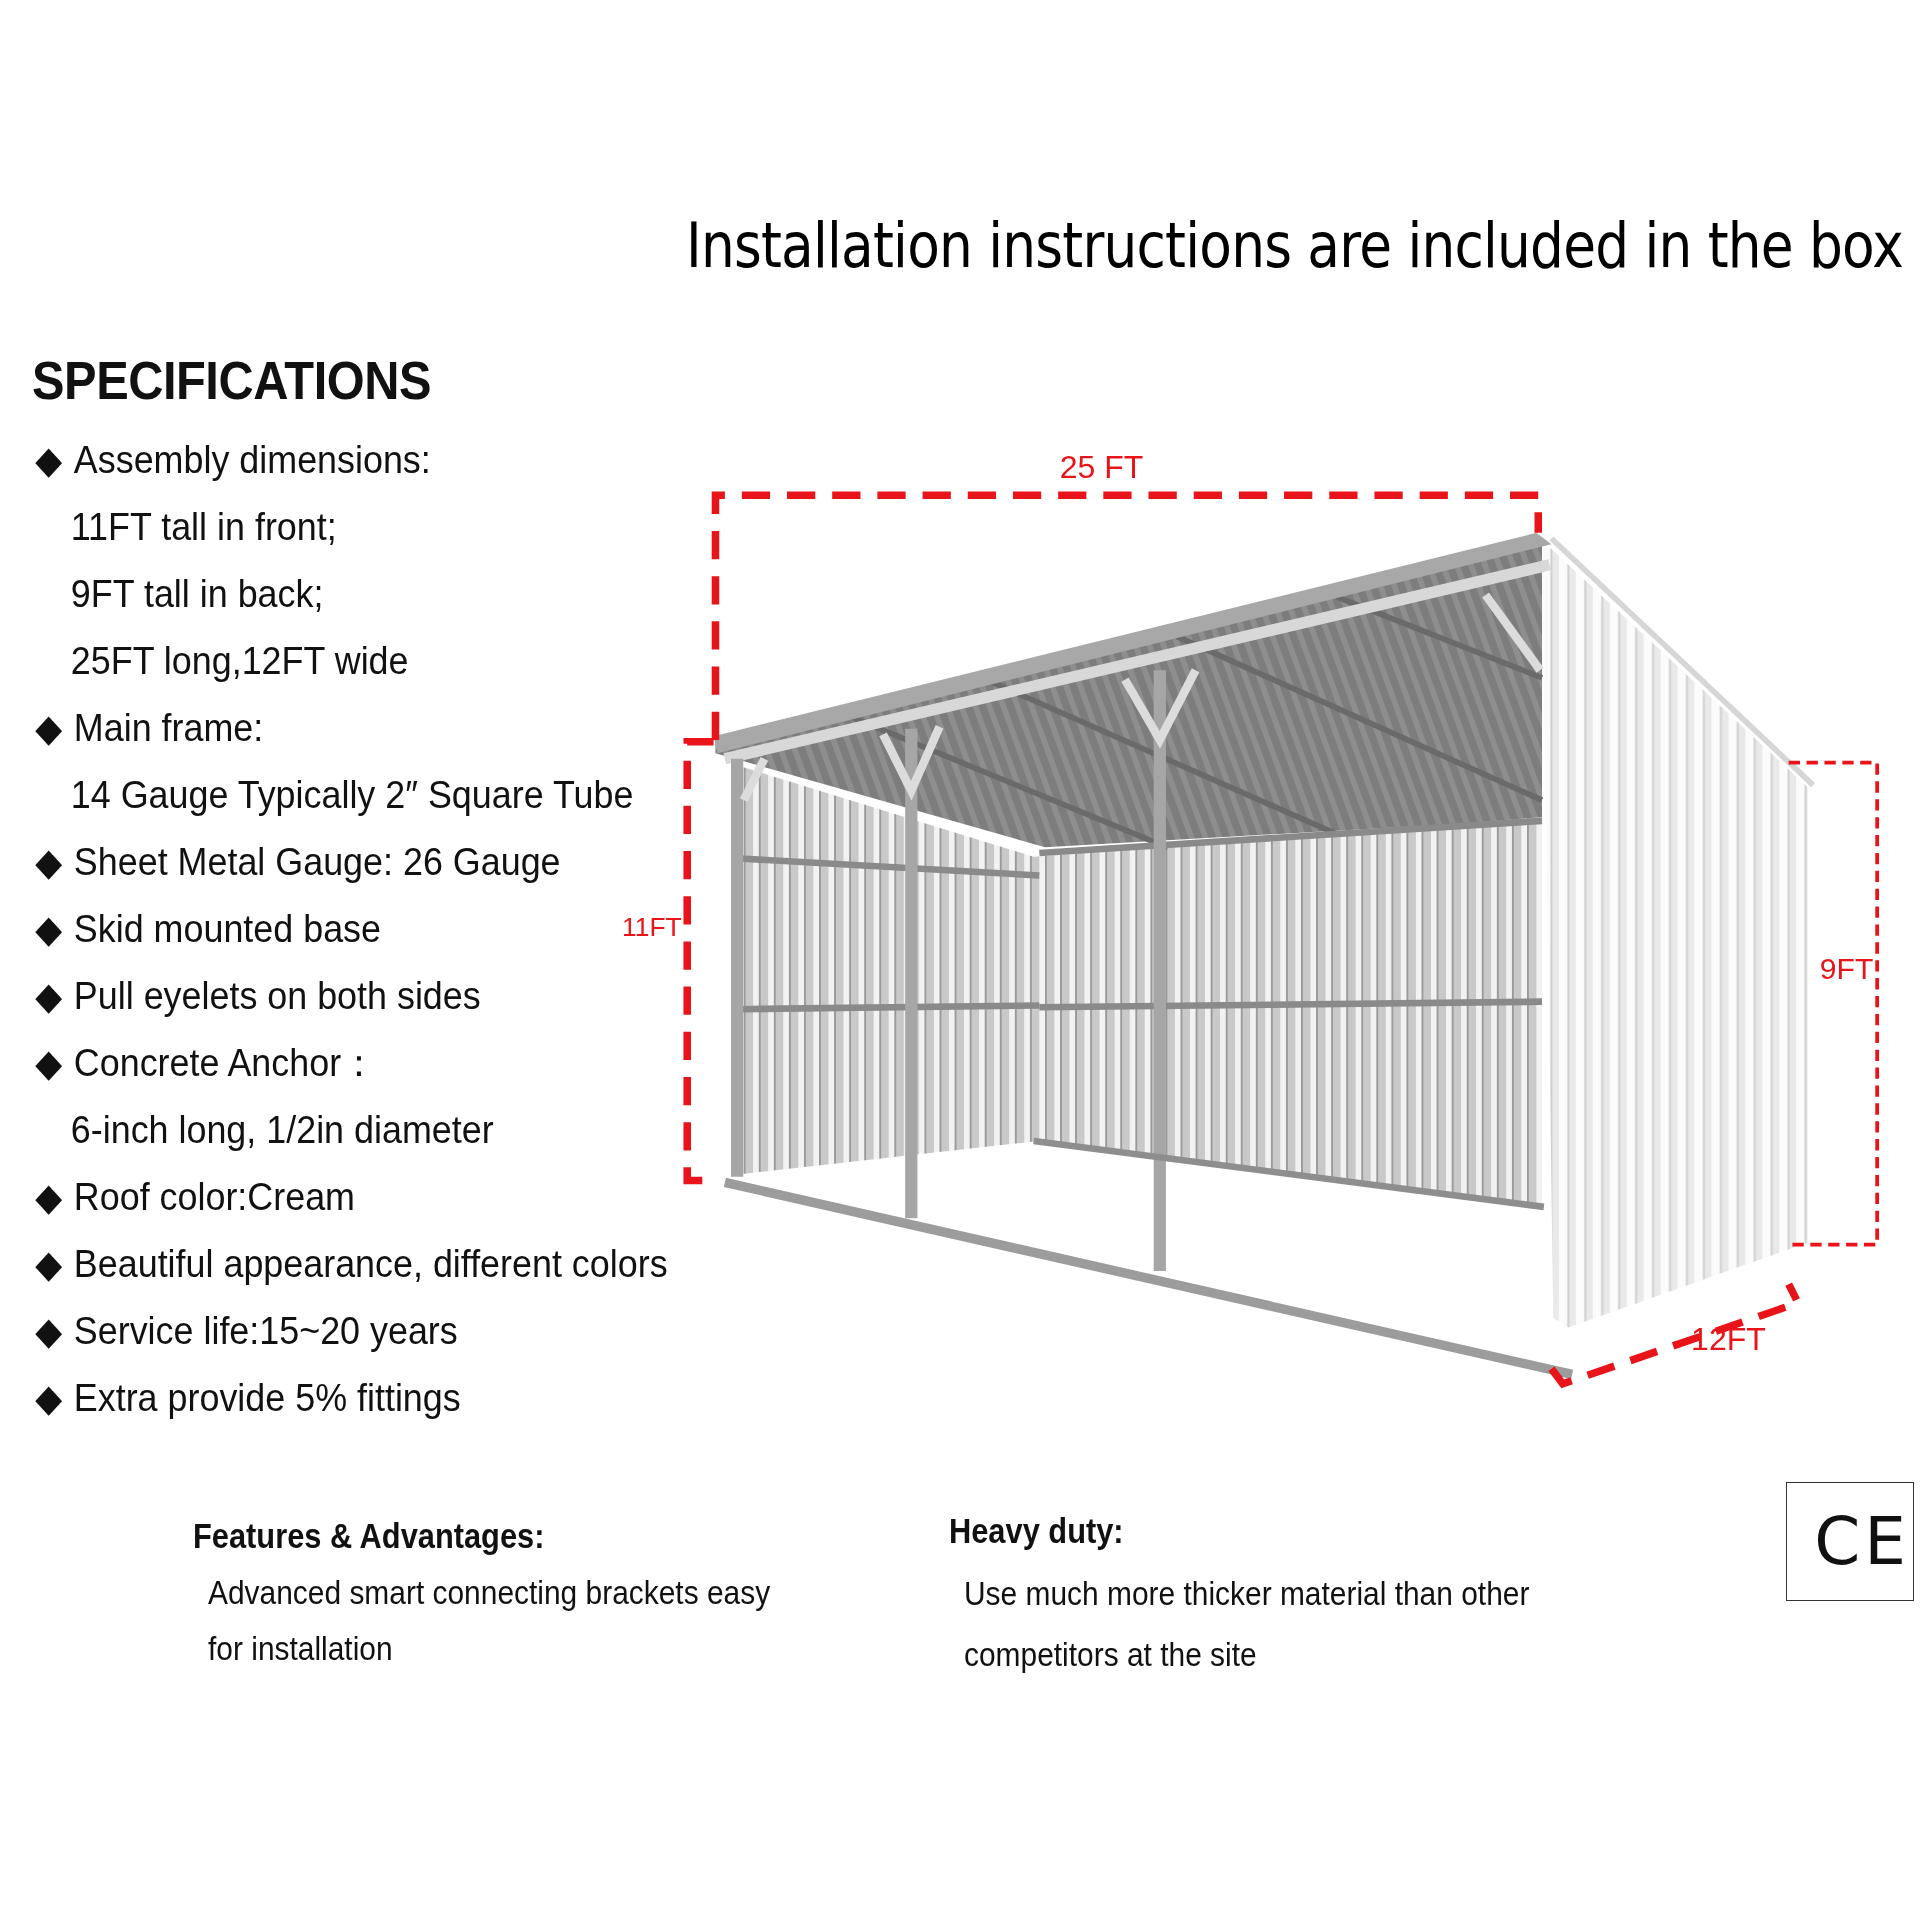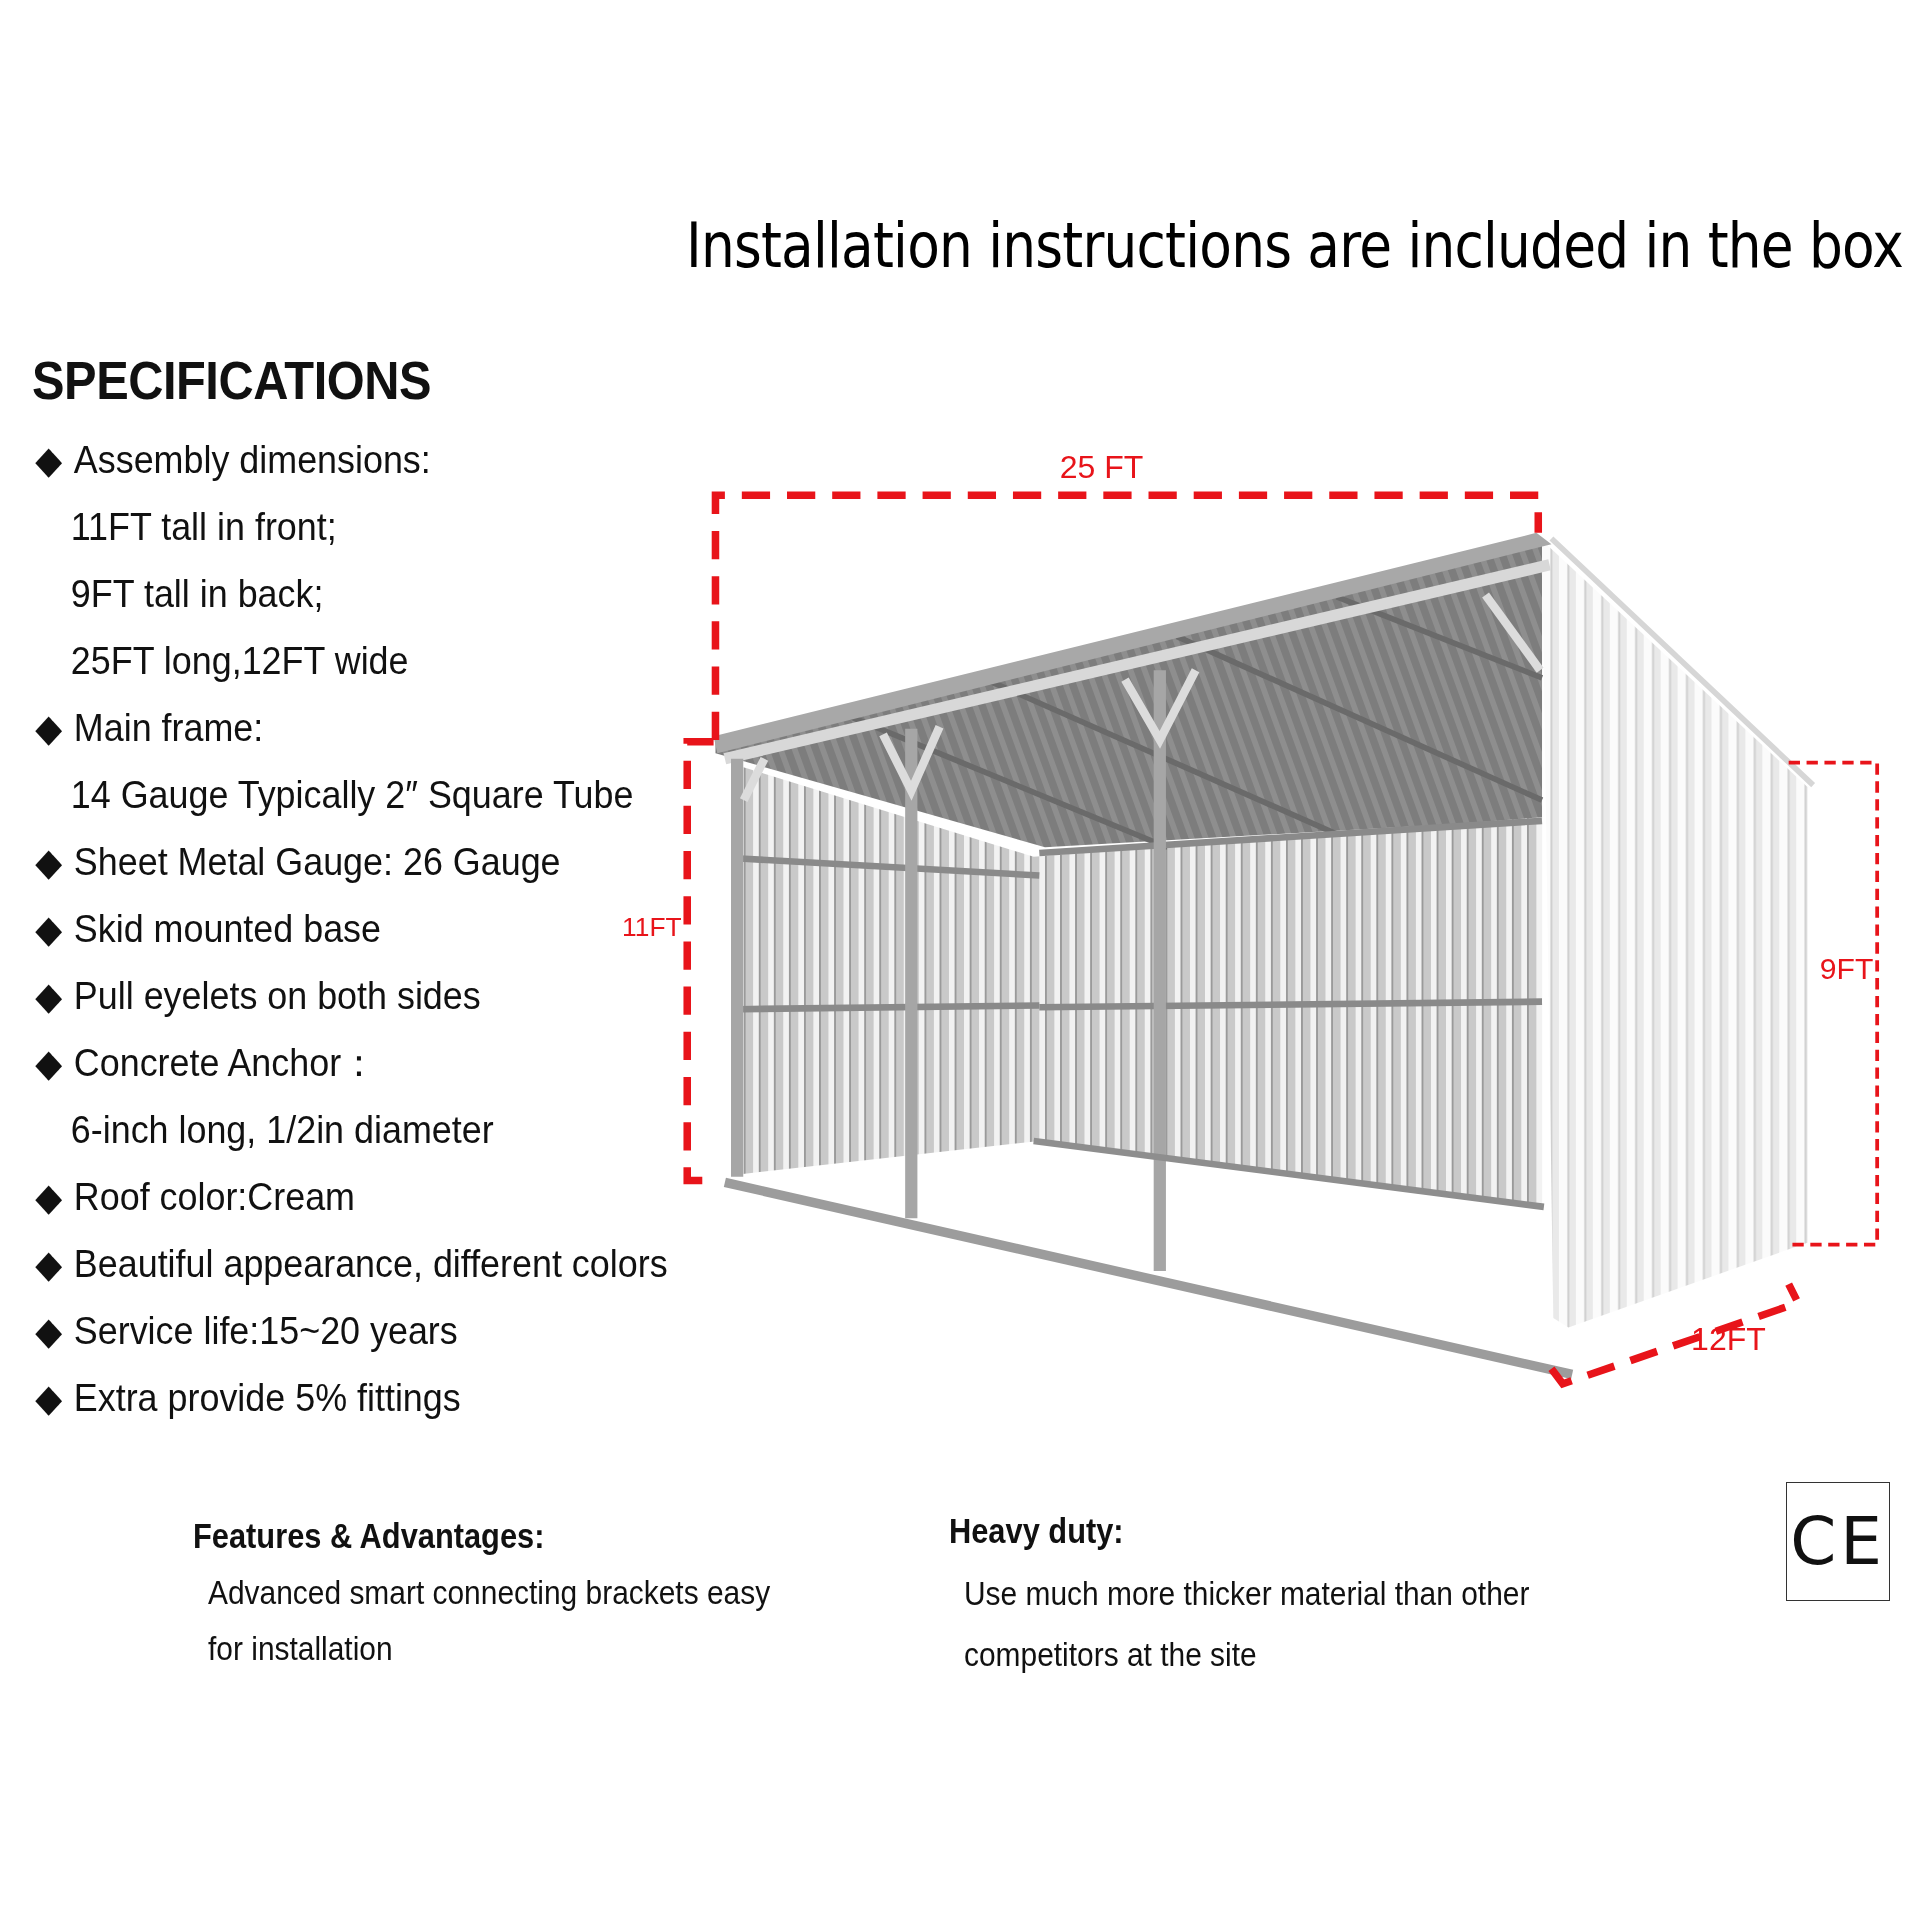--- a/index.html
+++ b/index.html
@@ -14,21 +14,21 @@
     .spec-list { position: absolute; left: 34px; top: 426px; margin: 0; padding: 0; list-style: none; }
     .spec-line { height: 67px; font-size: 39px; display: flex; align-items: center; white-space: nowrap;
                  transform: scaleX(0.92); transform-origin: left center; }
     .spec-line .bullet { width: 32px; font-size: 38px; margin-right: 11.3px; display: inline-block; text-align: center; }
     .spec-line.sub { padding-left: 40px; }
     .feature { position: absolute; white-space: nowrap; }
     .feature .ft-title { font-size: 35px; font-weight: bold; transform: scaleX(0.88); transform-origin: left top; display: block; }
     .feature .ft-line { font-size: 34px; transform: scaleX(0.88); transform-origin: left top; display: block; margin-left: 15px; }
     .ce-box { position: absolute; left: 1786px; top: 1482px; width: 102px; height: 117px;
               border: 1.9px solid #333; display: flex; align-items: center; justify-content: center;
-              font-size: 66px; font-family: "DejaVu Sans", sans-serif; letter-spacing: 3.8px; }
+              font-size: 66px; font-family: "DejaVu Sans", sans-serif; letter-spacing: 3.8px; padding-left: 24px; }
     svg.shed { position: absolute; left: 0; top: 0; }
     .dim-label { font-family: "Liberation Sans", sans-serif; fill: #e8141a; }
   </style>
 </head>
 <body>
 
 <div class="headline">Installation instructions are included in the box</div>
 
 <div class="spec-title">SPECIFICATIONS</div>
 <ul class="spec-list" id="spec-list">

